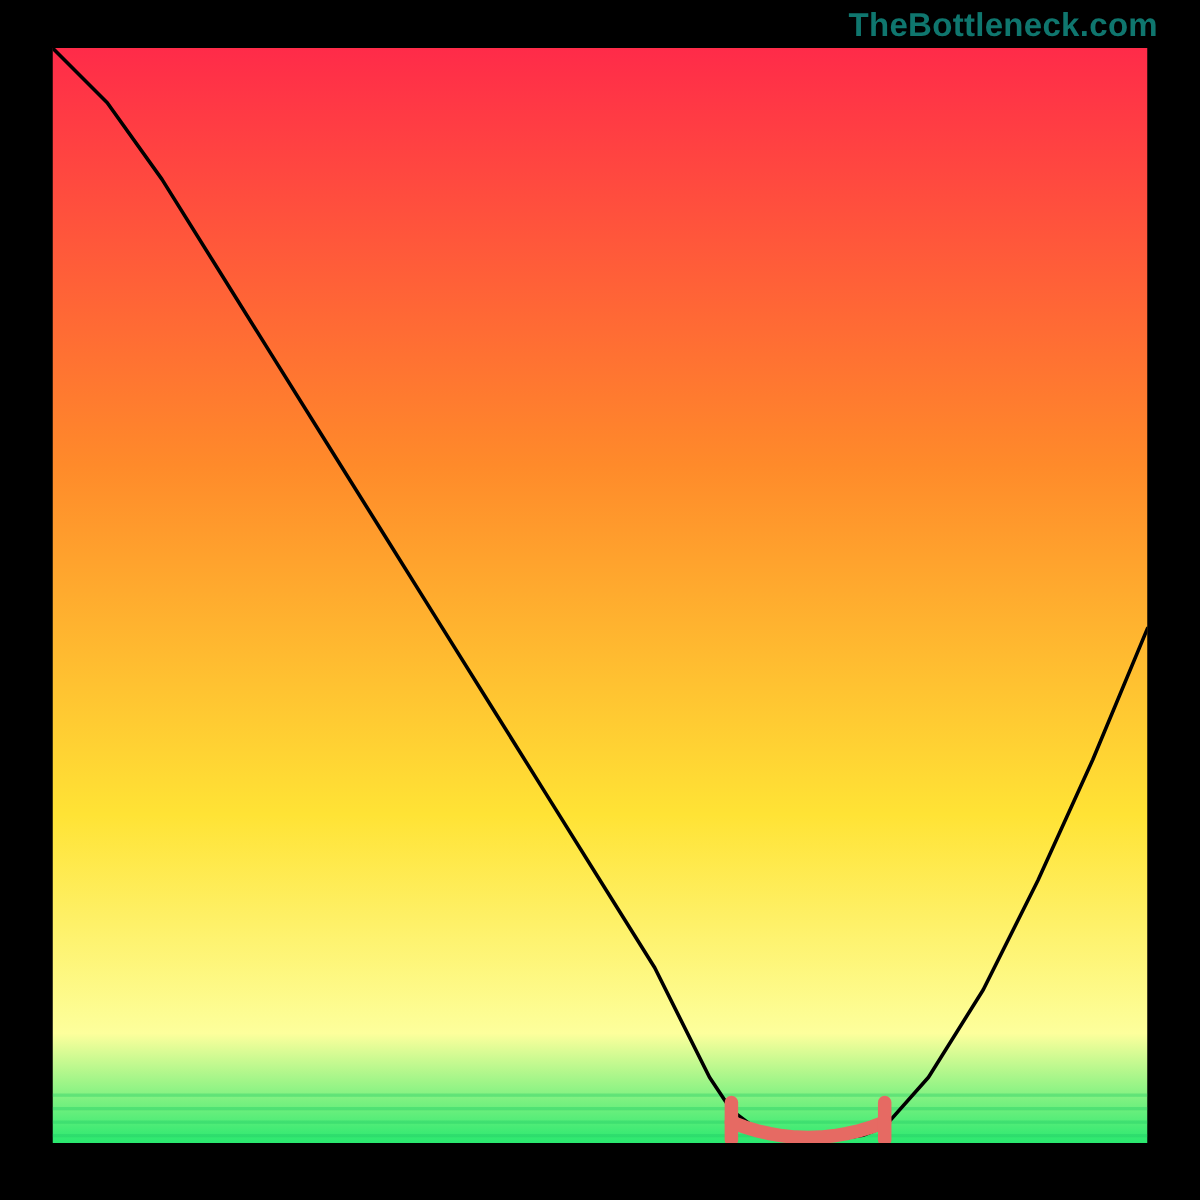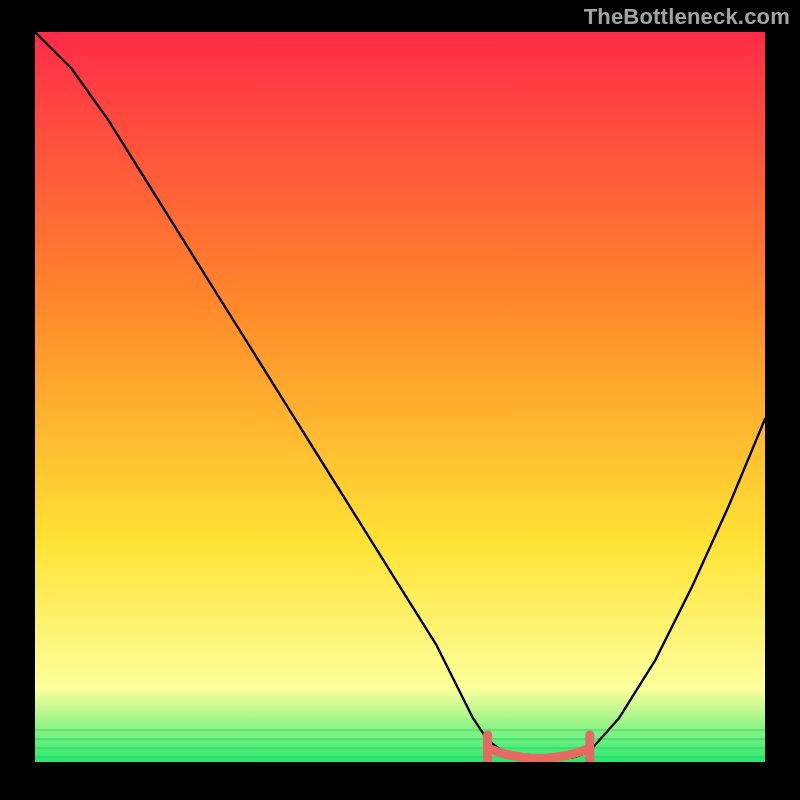--- a/index.html
+++ b/index.html
@@ -6,25 +6,25 @@
   html, body { width: 800px; height: 800px; overflow: hidden; background: #000; }
   .frame {
     position: relative;
     width: 800px;
     height: 800px;
     background: #000;
   }
   .watermark {
     position: absolute;
     top: 4px;
-    right: 10px;
+    right: 28px;
     font-family: Arial, Helvetica, sans-serif;
     font-size: 22px;
     font-weight: bold;
-    color: #a3a3a3;
+    color: #0f766e;
     letter-spacing: 0.2px;
     text-align: center;
   }
   .plot {
     position: absolute;
     left: 35px;
     top: 32px;
     width: 730px;
     height: 730px;
   }

